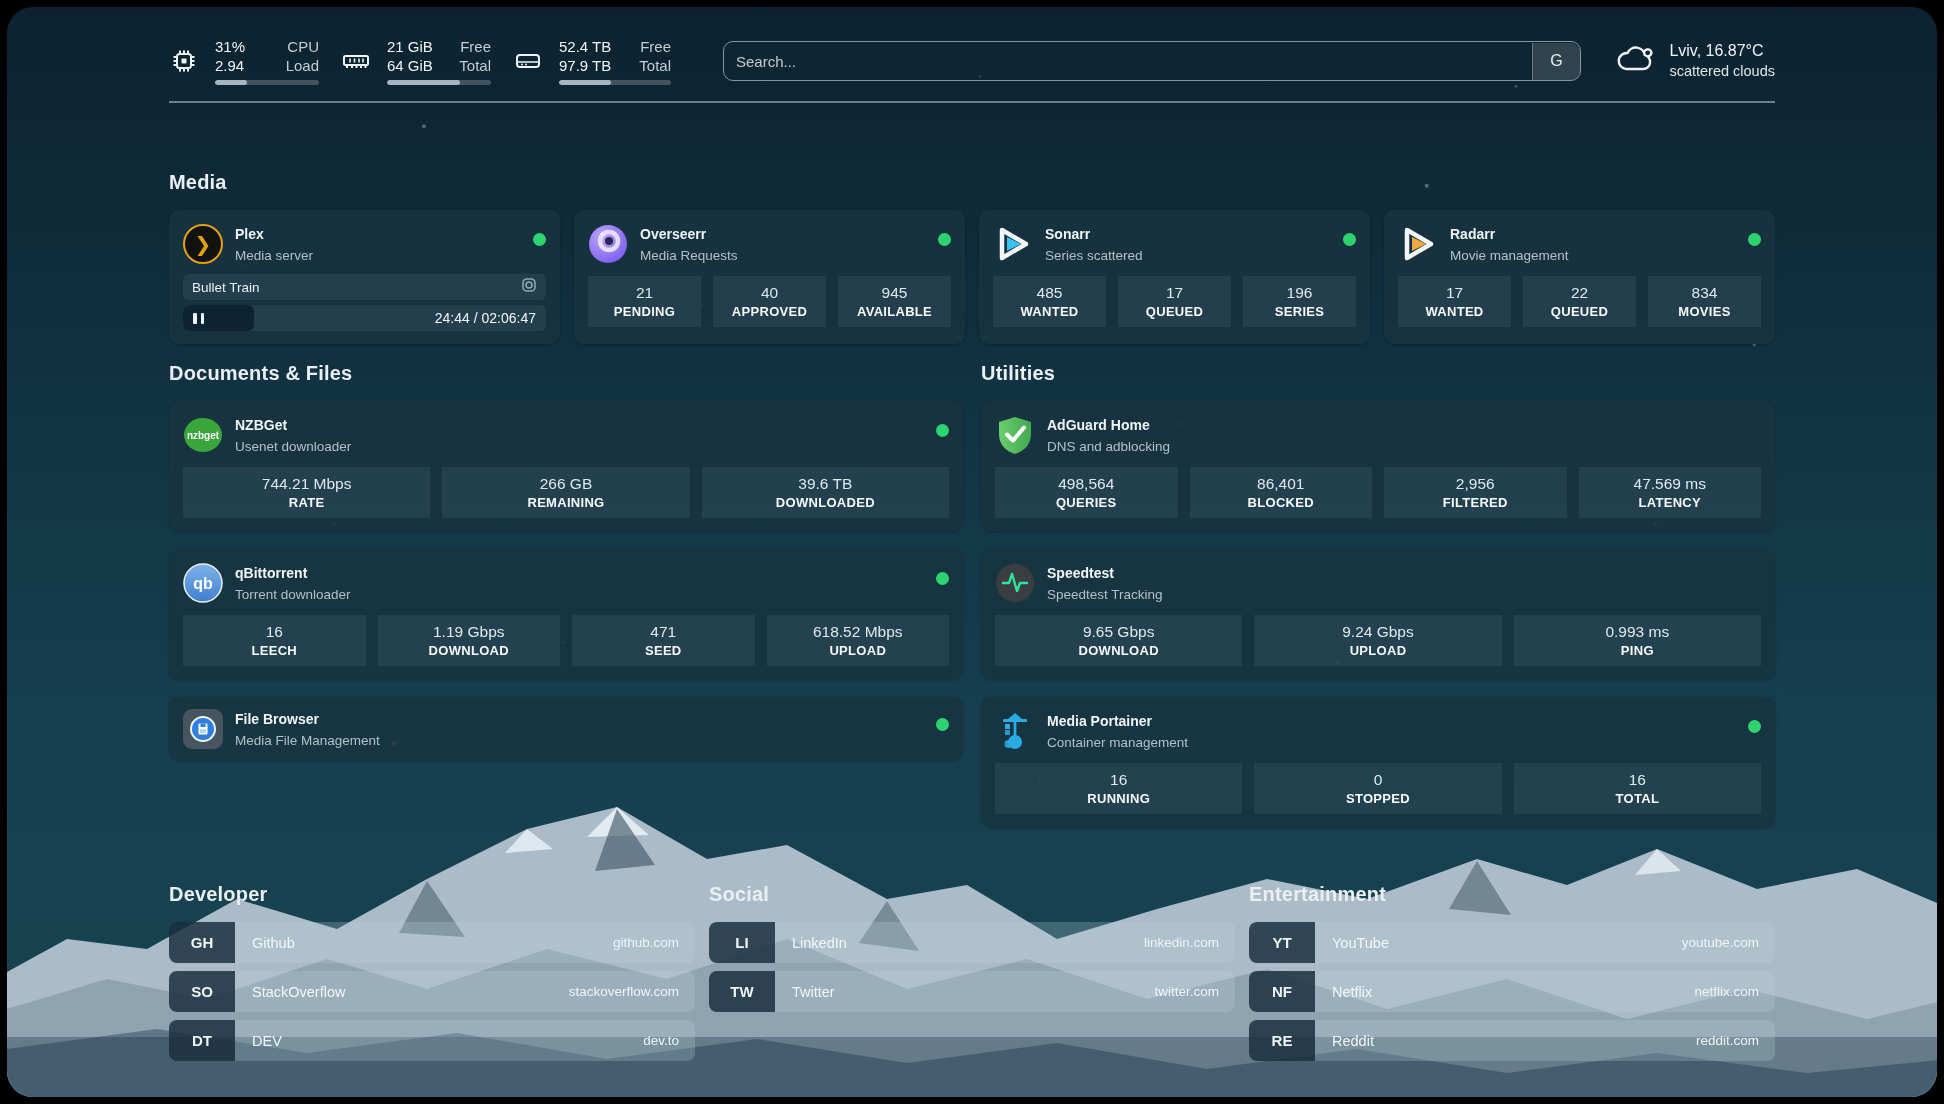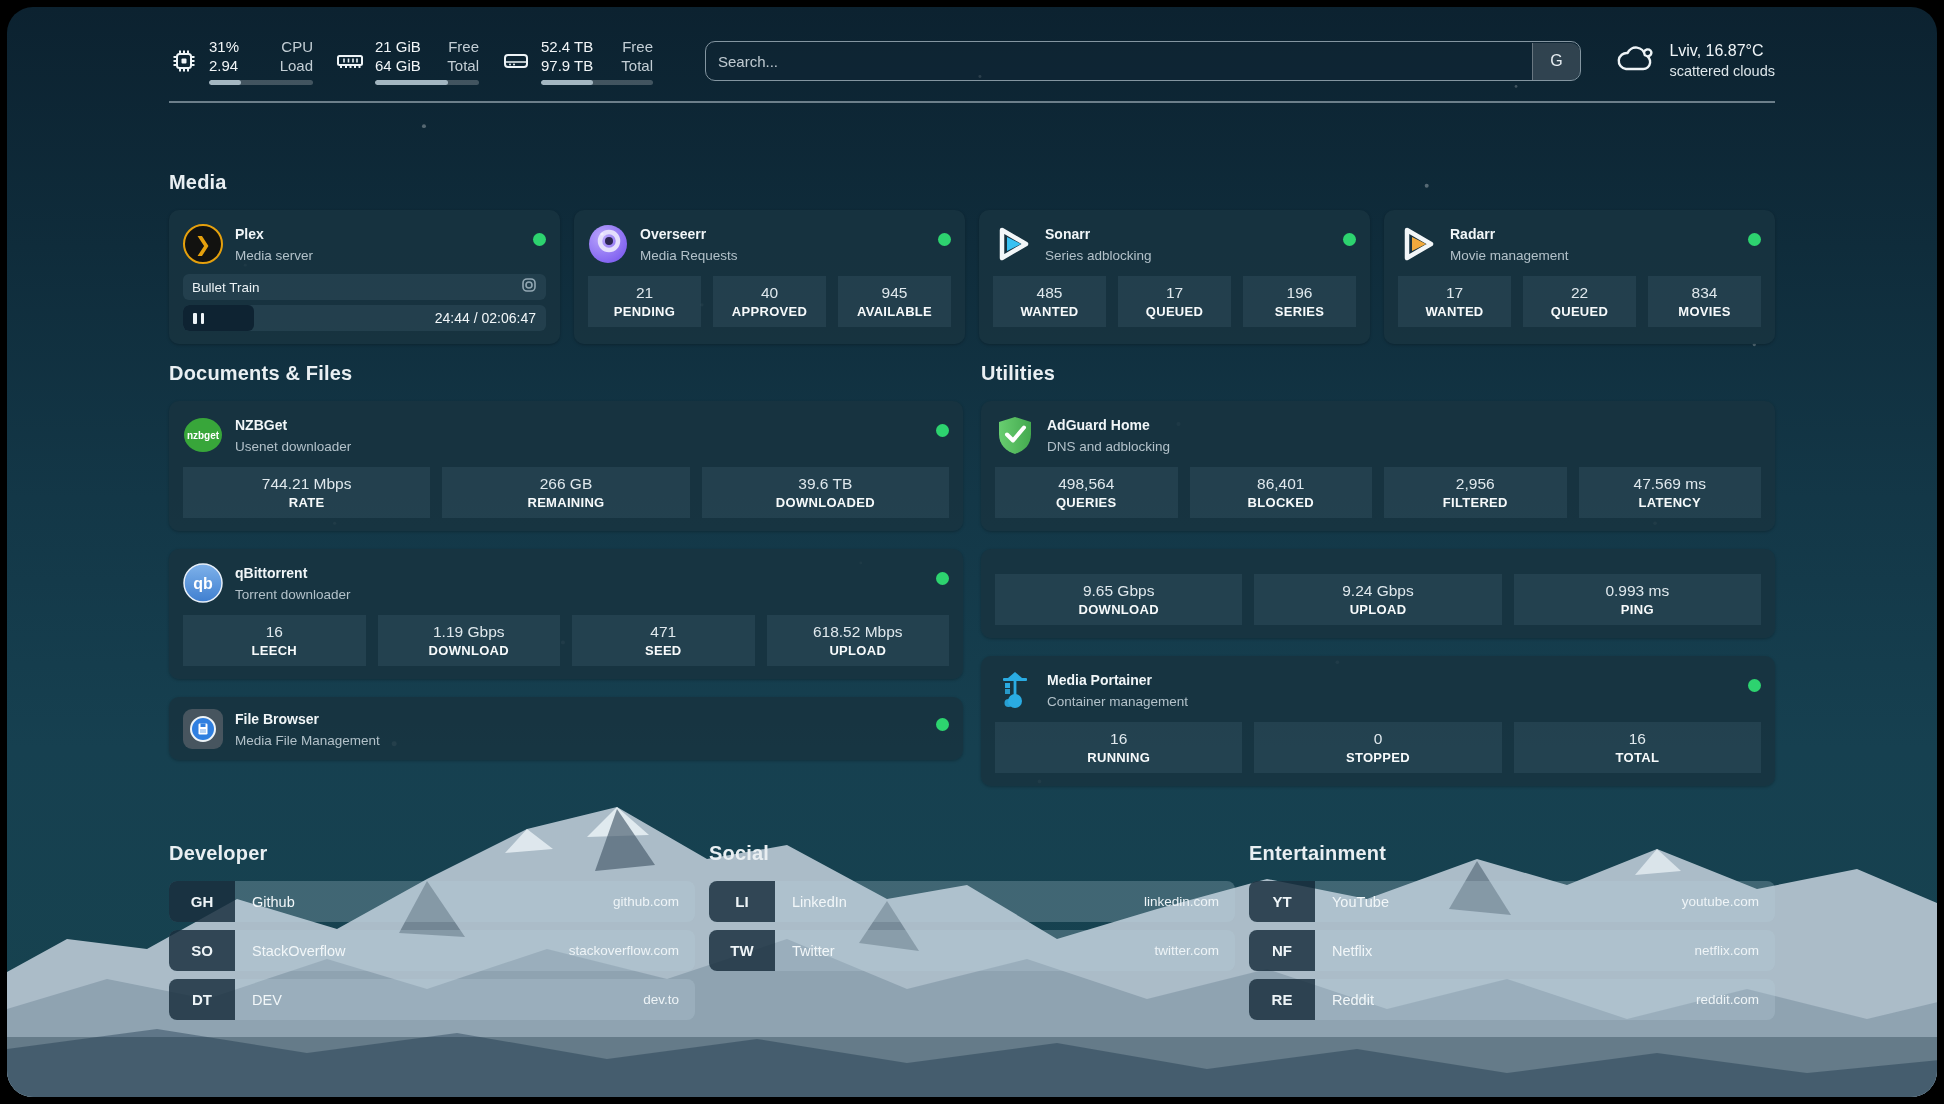--- a/index.html
+++ b/index.html
@@ -5,21 +5,21 @@
   * { box-sizing: border-box; margin: 0; padding: 0; }
   html,body { width:1944px; height:1104px; background:#000; font-family:"Liberation Sans","DejaVu Sans",sans-serif; }
   .frame { position:absolute; inset:7px; border-radius:26px; overflow:hidden;
     background:linear-gradient(180deg,#0c2230 0%,#0f2c3b 22%,#133747 45%,#164050 68%,#17434f 100%); }
   .bgscene { position:absolute; left:0; bottom:0; width:1944px; height:310px; }
   .specks { position:absolute; inset:0; pointer-events:none; }
   .content { position:relative; z-index:2; padding:0 162px; height:100%; }
 
   
   .topbar { display:flex; align-items:center; padding-top:30px; }
-  .sys-widget { display:flex; align-items:center; gap:10px; margin-right:22px; }
+  .sys-widget { display:flex; align-items:center; gap:16px; margin-right:22px; }
   .sys-icon { width:30px; height:30px; display:flex; align-items:center; justify-content:center; }
   .sys-block { width:104px; }
   .sys-row { display:flex; justify-content:space-between; }
   .colv { display:flex; flex-direction:column; color:#f1f5f7; font-size:15px; line-height:19px; }
   .coll { display:flex; flex-direction:column; align-items:flex-end; color:#c3ced5; font-size:15px; line-height:19px; }
   .bar { margin-top:5px; height:5px; border-radius:3px; background:rgba(255,255,255,0.22); overflow:hidden; }
   .fill { height:100%; border-radius:3px; background:#a3b6c1; }
 
   .searchbox { position:relative; flex:1; max-width:995px; margin-left:30px; height:40px; }
   .search-input { width:100%; height:100%; background:rgba(16,38,52,0.55); border:1.5px solid #8496a1;
@@ -290,21 +290,21 @@
       <div class="card">
         <div class="card-head">
           <span class="app-icon">
             <svg width="40" height="40" viewBox="0 0 40 40">
               <polygon points="9,6 33,20 9,34" fill="#16303e" stroke="#f2f6f8" stroke-width="4.5" stroke-linejoin="round"></polygon>
               <polygon points="14,13 28,20 14,27" fill="#38c1f2"></polygon>
             </svg>
           </span>
           <div class="head-text">
             <div class="title">Sonarr</div>
-            <div class="subtitle">Series adblocking</div>
+            <div class="subtitle">Series scattered</div>
           </div>
           <span class="dot" style="background:#2dd36f"></span>
         </div>
         <div class="stats">
           <div class="stat">
             <div class="v">485</div>
               <div class="l">WANTED</div>
           </div>
           <div class="stat">
             <div class="v">17</div>
@@ -478,20 +478,32 @@
                 <div class="l">FILTERED</div>
             </div>
             <div class="stat">
               <div class="v">47.569 ms</div>
                 <div class="l">LATENCY</div>
             </div>
           </div>
         </div>
 
         <div class="card">
+          <div class="card-head">
+            <span class="app-icon">
+              <svg width="40" height="40" viewBox="0 0 40 40">
+                <circle cx="20" cy="20" r="19" fill="#3b3e40"></circle>
+                <polyline points="8,20 14,20 17,11 22,28 25,20 32,20" fill="none" stroke="#2ee59d" stroke-width="2.4" stroke-linecap="round" stroke-linejoin="round"></polyline>
+              </svg>
+            </span>
+            <div class="head-text">
+              <div class="title">Speedtest</div>
+              <div class="subtitle">Speedtest Tracking</div>
+            </div>
+          </div>
           <div class="stats">
             <div class="stat">
               <div class="v">9.65 Gbps</div>
                 <div class="l">DOWNLOAD</div>
             </div>
             <div class="stat">
               <div class="v">9.24 Gbps</div>
                 <div class="l">UPLOAD</div>
             </div>
             <div class="stat">

